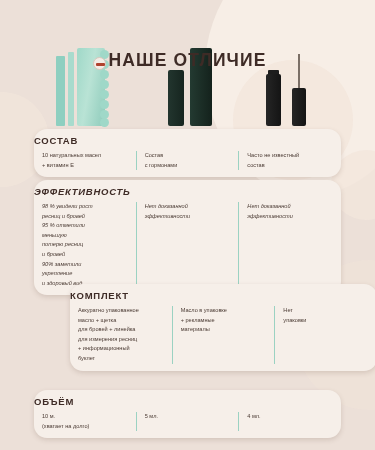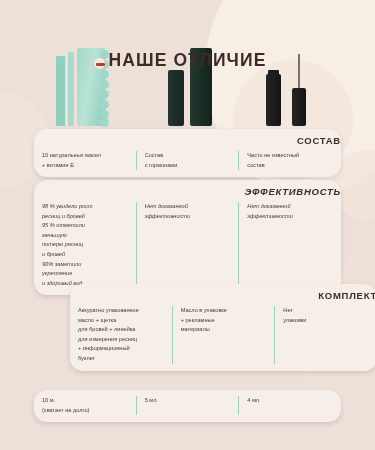--- a/index.html
+++ b/index.html
@@ -73,21 +73,21 @@
   .card {
     position:absolute;
     left:34px;
     width:307px;
     background:#f6efe9;
     border-radius:13px;
     box-shadow:0 2px 5px rgba(90,60,45,.17);
     padding:6px 0 7px 0;
   }
   .card-head {
-    text-align:right;
+    text-align:left;
     font-size:9.5px;
     font-weight:bold;
     letter-spacing:.75px;
     color:#3e2b26;
     margin-bottom:5px;
   }
   .cols { display:flex; align-items:stretch; }
   .col {
     flex:1 1 0;
     padding:0 8px;
@@ -193,20 +193,21 @@
 буклет</div>
       <div class="col">Масло в упаковке
 + рекламные
 материалы</div>
       <div class="col">Нет
 упаковки</div>
     </div>
   </div>
 
   <div class="card c4">
+    <div class="card-head">ОБЪЁМ</div>
     <div class="cols">
       <div class="col">10 м.
 (хватает на долго)</div>
       <div class="col">5 мл.</div>
       <div class="col">4 мл.</div>
     </div>
   </div>
 
 </div>
 

